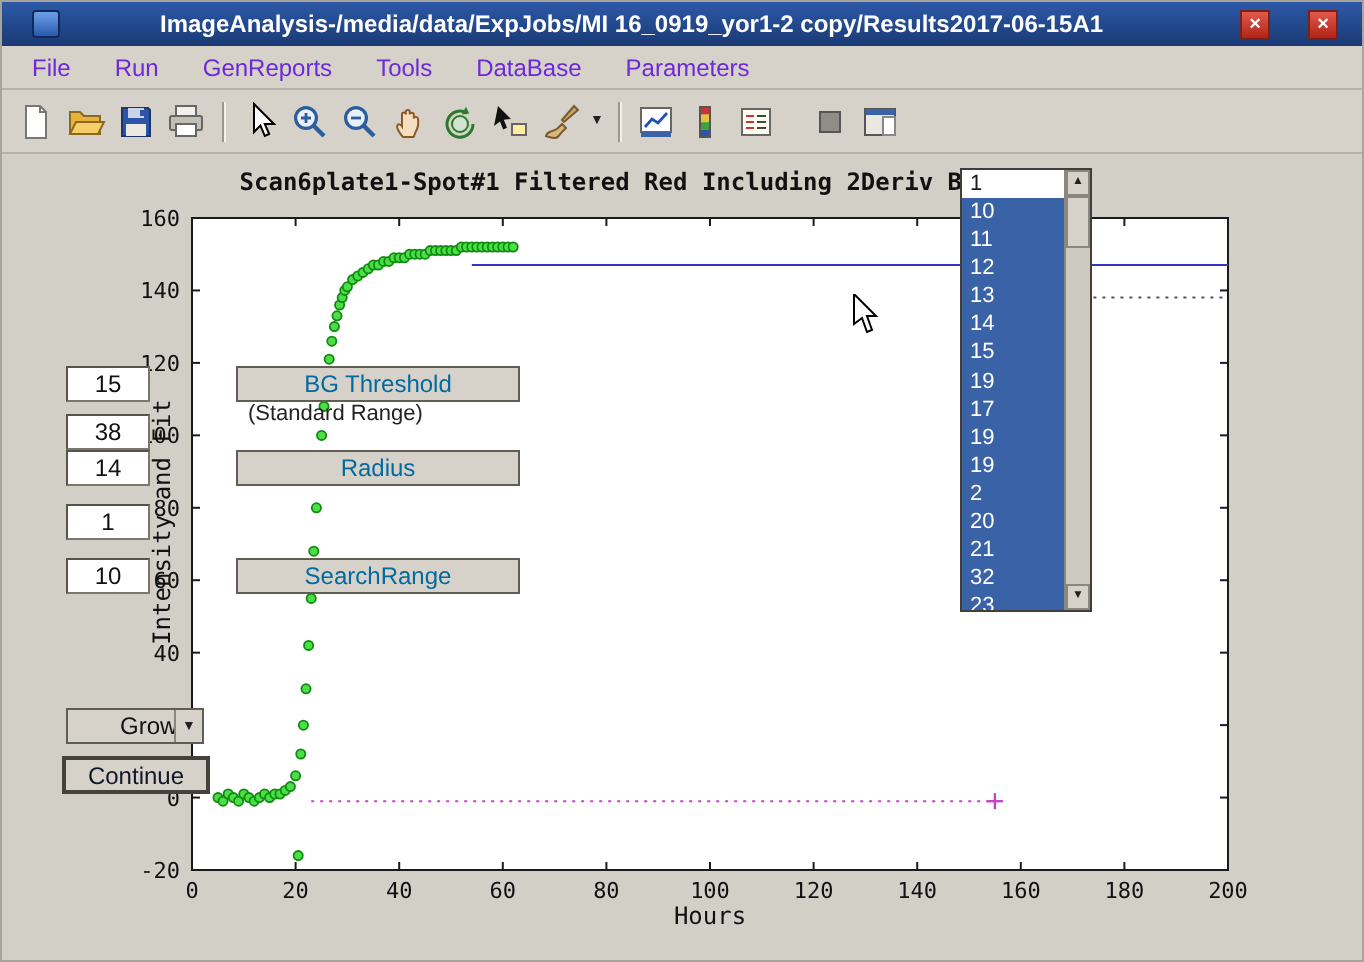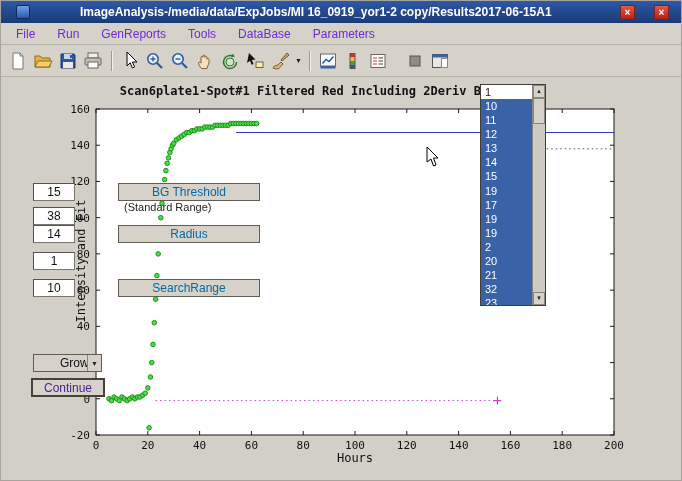--- a/index.html
+++ b/index.html
@@ -39,21 +39,21 @@
   .ctrl-row:nth-of-type(1) { margin-bottom: 6px; }
   .ctrl-row:nth-of-type(2) { }
   .ctrl-row:nth-of-type(3) { margin-bottom: 9px; }
   .ctrl-row:nth-of-type(4) { margin-bottom: 9px; }
   .ctrl-input { width: 42px; height: 18px; background: #fff; border: 1px solid #7a786e; border-top-color: #55534a; border-left-color: #55534a; text-align: center; font: 12px "Liberation Sans", sans-serif; color: #111; }
   .ctrl-btn { width: 142px; height: 18px; margin-left: 43px; background: #d6d2c9; border: 1px solid #5f5d54; font: 12px "Liberation Sans", sans-serif; color: #0369a1; display: flex; align-items: center; justify-content: center; white-space: nowrap; }
 
   .growth-dd { position: absolute; left: 32px; top: 277px; z-index: 3; width: 69px; height: 18px; background: #d6d2c9; border: 1px solid #5f5d54; display: flex; align-items: center; font-size: 12px; color: #111; }
   .gd-label { flex: 1; padding-left: 4px; white-space: nowrap; overflow: hidden; margin-left: 22px; }
   .gd-arrow { width: 14px; height: 100%; border-left: 1px solid #8a887e; font-size: 7px; display: flex; align-items: center; justify-content: center; color: #222; }
-  .continue-btn { position: absolute; left: 30px; top: 301px; z-index: 3; width: 74px; height: 19px; background: #d6d2c9; border: 2px solid #44423a; font: 12px "Liberation Sans", sans-serif; color: #4c1d95; display: flex; align-items: center; justify-content: center; }
+  .continue-btn { position: absolute; left: 30px; top: 301px; z-index: 3; width: 74px; height: 19px; background: #d6d2c9; border: 2px solid #44423a; font: 12px "Liberation Sans", sans-serif; color: #0f172a; display: flex; align-items: center; justify-content: center; }
 
   
   .listbox { position: absolute; left: 479px; top: 7px; z-index: 5; width: 66px; height: 222px; background: #3a62a6; border: 1px solid #403e36; }
   .list-current { position: absolute; left: 0; top: 0; right: 13px; height: 14px; background: #fff; color: #1a1a1a; font-size: 11px; line-height: 14px; padding-left: 4px; }
   .list-items { position: absolute; left: 0; top: 14px; right: 13px; bottom: 0; overflow: hidden; }
   .list-item { height: 14.1px; line-height: 14.1px; font-size: 11px; color: #fff; padding-left: 4px; }
   .list-scrollbar { position: absolute; right: 0; top: 0; bottom: 0; width: 13px; background: #cdcac1; border-left: 1px solid #8a887e; }
   .sb-btn { position: absolute; left: 0; right: 0; height: 13px; background: #d6d2c9; border: 1px solid #8a887e; font-size: 6px; line-height: 11px; text-align: center; color: #222; }
   .sb-up { top: 0; }
   .sb-down { bottom: 0; }

